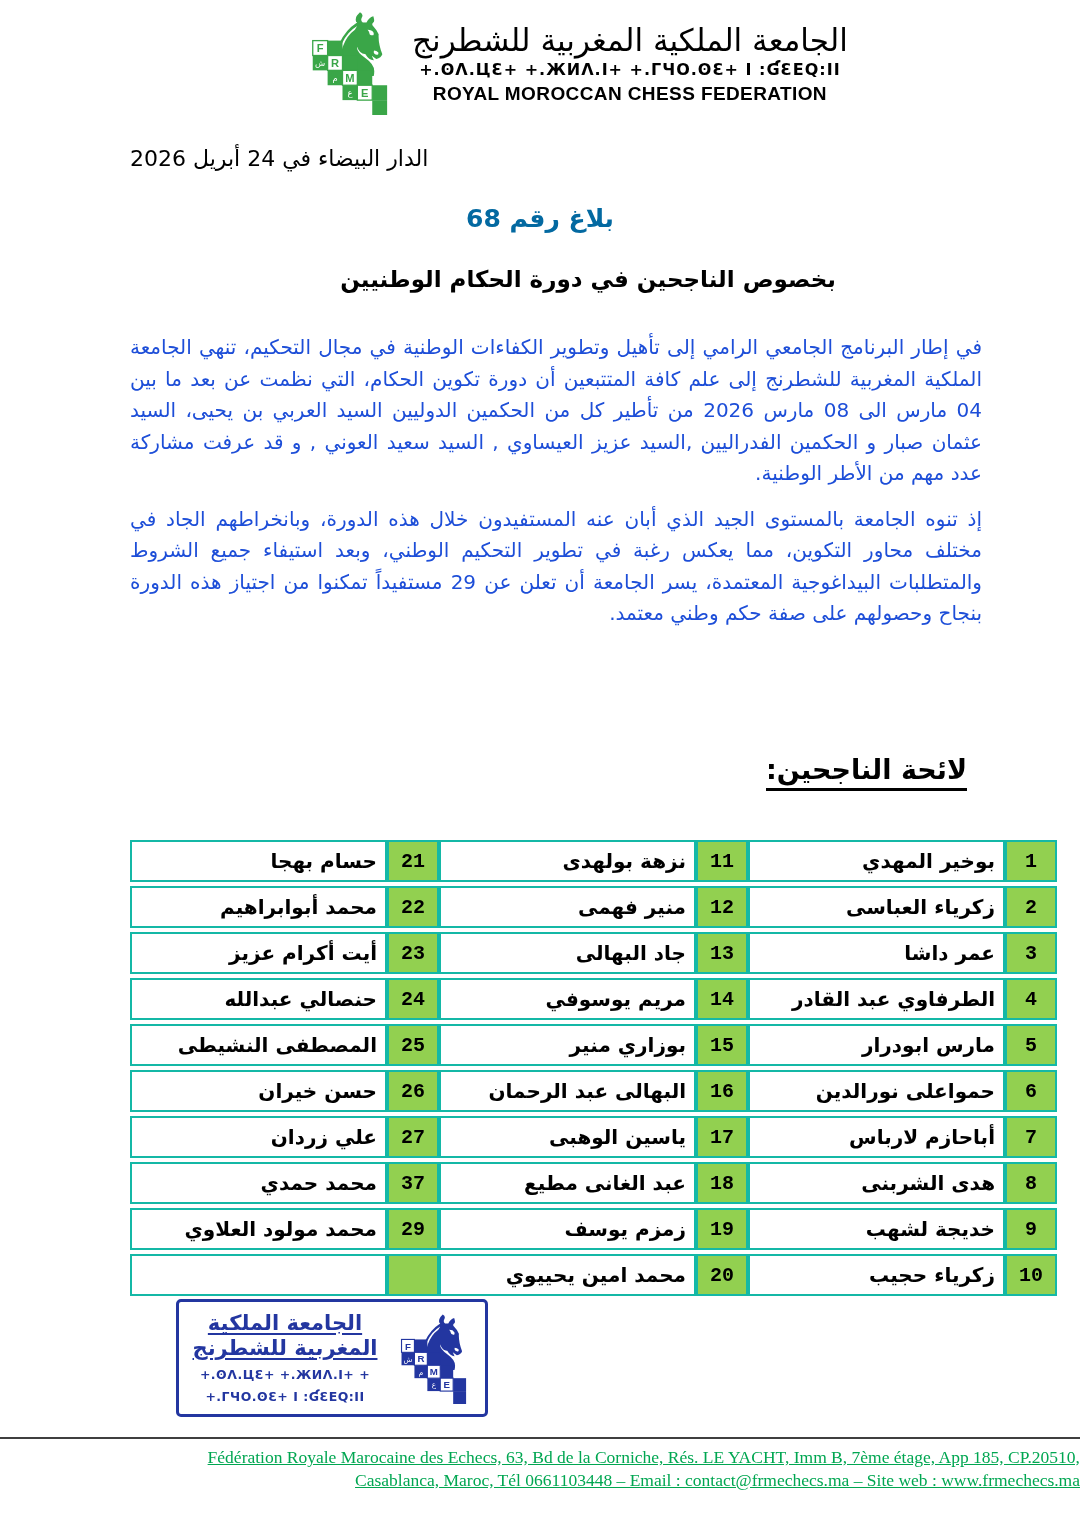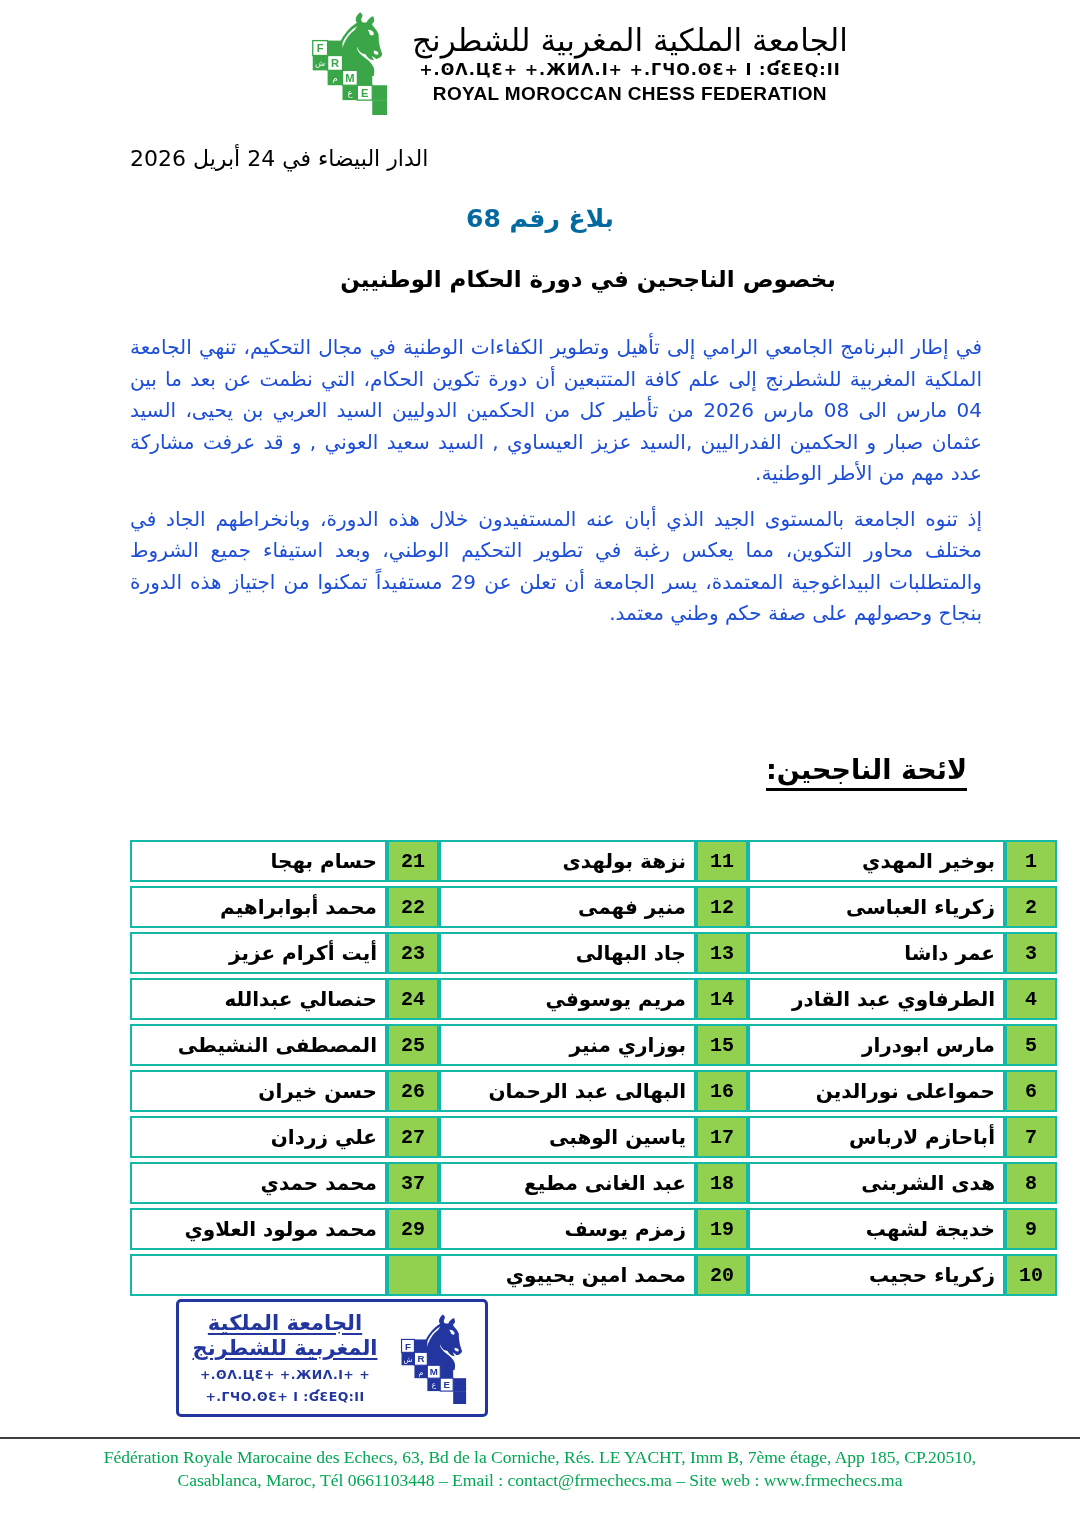--- a/index.html
+++ b/index.html
@@ -44,22 +44,22 @@
         display:flex;align-items:center;padding:4px 6px;gap:2px;}
   .stamp-textcol{flex:1;display:flex;flex-direction:column;align-items:center;}
   .stamp-ar{font-size:21px;line-height:25px;font-weight:bold;direction:rtl;text-align:center;
         text-decoration:underline;text-underline-offset:3px;}
   .stamp-tif{font-size:12.5px;font-weight:bold;line-height:16px;margin-top:6px;letter-spacing:.5px;
         white-space:nowrap;}
   .stamp .logo{width:92px;height:100px;flex:0 0 auto;color:#2336a0;}
 
   
   .footer-rule{position:absolute;left:0;top:1437px;width:1080px;border-top:2px solid #3f3f3f;}
-  .footer{position:absolute;left:0;top:1446px;width:100%;text-align:center;color:#00a651;
-        font-family:"Liberation Serif",serif;font-size:17.5px;line-height:23px;}
+  .footer{position:absolute;left:0;top:1446px;width:100%;text-align:right;color:#00a651;
+        font-family:"Liberation Serif",serif;font-size:17.5px;line-height:23px;text-decoration:underline;}
 </style>
 </head>
 <body>
 
 <svg width="0" height="0" style="position:absolute" aria-hidden="true">
   <symbol id="frme-logo" viewBox="0 0 114 118">
     <text transform="translate(114,0) scale(-1,1)" x="6" y="74" font-size="94" font-family="DejaVu Sans, sans-serif" fill="currentColor">♞</text>
 
     <rect x="34" y="36" width="16" height="16" fill="currentColor"></rect>
     <rect x="50" y="52" width="16" height="16" fill="currentColor"></rect>

